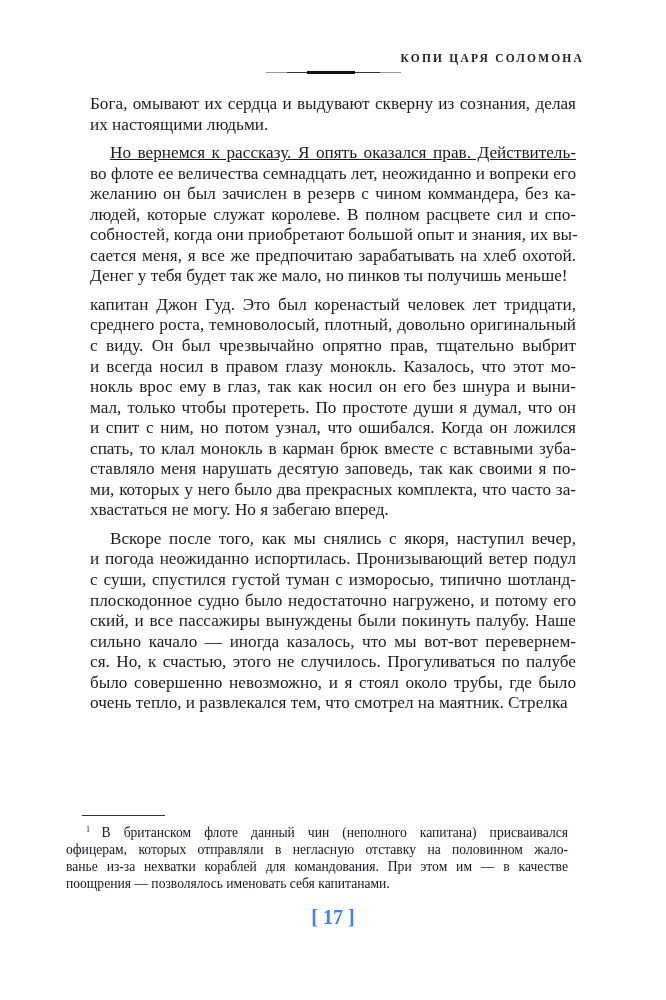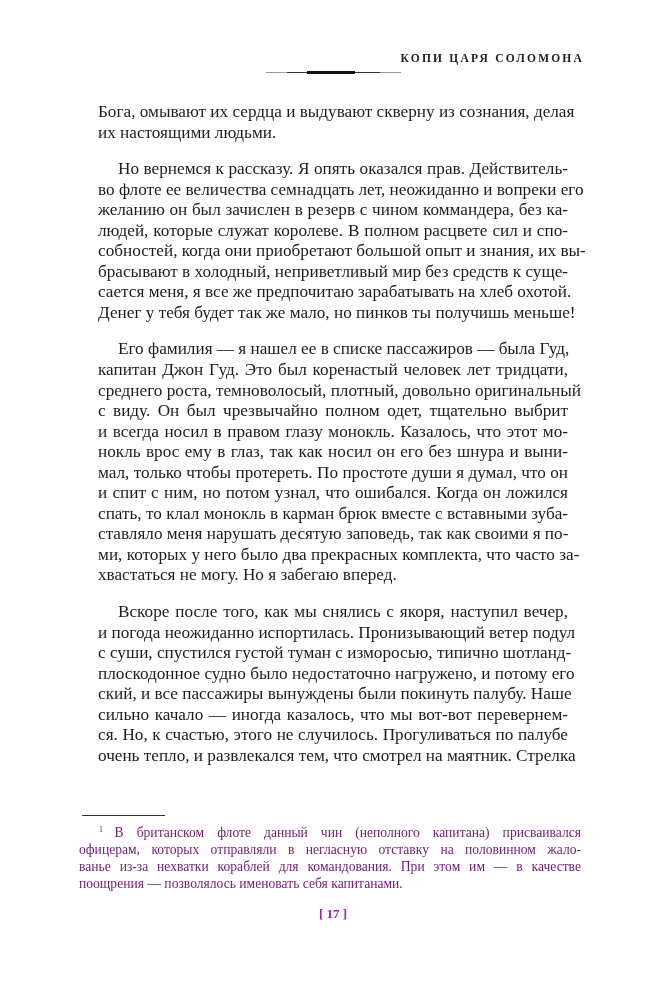--- a/index.html
+++ b/index.html
@@ -17,88 +17,87 @@
   .head-rule { position: absolute; top: 71px; left: 266px; width: 135px; height: 3px; }
   .head-rule .thin { position: absolute; top: 1px; left: 0; width: 135px; height: 1px; background: #9a9a9a; }
   .head-rule .mid { position: absolute; top: 1px; left: 21px; width: 93px; height: 1px; background: #333; }
   .head-rule .thick { position: absolute; top: 0; left: 41px; width: 48px; height: 3px; background: #111; }
 
   .body-text {
     position: absolute; top: 86px; left: 82px; width: 502px;
     font-size: 17.2px; line-height: 20.55px;
     text-align: justify; hyphens: manual;
   }
-  .body-text p { margin: 16px; text-indent: 0; }
+  .body-text p { margin: 8px; text-indent: 0; }
   .body-text p.indent { text-indent: 20px; }
   .body-text p .line { display: block; text-align: justify; text-align-last: justify; white-space: nowrap; }
   .body-text p .line.last { text-align-last: left; }
   sup { font-size: 9px; line-height: 0; vertical-align: 6px; }
 
   .fn-rule { position: absolute; top: 815px; left: 82px; width: 83px; height: 1px; background: #333; }
   .footnote {
-    position: absolute; top: 824px; left: 79px; width: 502px;
-    font-size: 13.6px; line-height: 17px; color: #701a75;
+    position: absolute; top: 824px; left: 66px; width: 502px;
+    font-size: 13.6px; line-height: 17px; color: #0f172a;
   }
   .footnote .line { display: block; text-align: justify; text-align-last: justify; white-space: nowrap; }
   .footnote .line.first { padding-left: 20px; }
   .footnote .line.last { text-align-last: left; }
   .footnote sup { font-size: 8px; vertical-align: 5px; }
 
   .page-number {
     position: absolute; top: 906px; left: 0; width: 666px; text-align: center;
-    font-size: 13px; font-weight: bold; color: #a21caf;
+    font-size: 20px; font-weight: bold; color: #3b82f6;
   }
 </style>
 </head>
 <body>
 
 <div class="running-head">КОПИ ЦАРЯ СОЛОМОНА</div>
 <div class="head-rule">
   <div class="thin"></div>
   <div class="mid"></div>
   <div class="thick"></div>
 </div>
 
 <div class="body-text" id="body-text">
     <p class="">
       <span class="line">Бога, омывают их сердца и выдувают скверну из сознания, делая</span>
       <span class="line last">их настоящими людьми.</span>
     </p>
     <p class="indent" style="text-indent: 0px;">
-      <span class="line" style="padding-left: 20px;">Но вернемся к рассказу. Я опять оказался прав. Действитель-</span>
+      <span class="line" style="padding-left: 20px; text-decoration: underline;">Но вернемся к рассказу. Я опять оказался прав. Действитель-</span>
       <span class="line">во флоте ее величества семнадцать лет, неожиданно и вопреки его</span>
       <span class="line">желанию он был зачислен в резерв с чином коммандера, без ка-</span>
       <span class="line">людей, которые служат королеве. В полном расцвете сил и спо-</span>
       <span class="line">собностей, когда они приобретают большой опыт и знания, их вы-</span>
-      <span class="line">брасывают в холодный, неприветливый мир без средств к суще-</span>
       <span class="line">сается меня, я все же предпочитаю зарабатывать на хлеб охотой.</span>
       <span class="line last">Денег у тебя будет так же мало, но пинков ты получишь меньше!</span>
     </p>
     <p class="indent" style="text-indent: 0px;">
-      <span class="line" style="padding-left: 20px;">Его фамилия — я нашел ее в списке пассажиров — была Гуд,</span>
       <span class="line">капитан Джон Гуд. Это был коренастый человек лет тридцати,</span>
       <span class="line">среднего роста, темноволосый, плотный, довольно оригинальный</span>
-      <span class="line">с виду. Он был чрезвычайно полном одет, тщательно выбрит</span>
+      <span class="line">с виду. Он был чрезвычайно опрятно прав, тщательно выбрит</span>
       <span class="line">и всегда носил в правом глазу монокль. Казалось, что этот мо-</span>
       <span class="line">нокль врос ему в глаз, так как носил он его без шнура и выни-</span>
       <span class="line">мал, только чтобы протереть. По простоте души я думал, что он</span>
       <span class="line">и спит с ним, но потом узнал, что ошибался. Когда он ложился</span>
       <span class="line">спать, то клал монокль в карман брюк вместе с вставными зуба-</span>
       <span class="line">ставляло меня нарушать десятую заповедь, так как своими я по-</span>
       <span class="line">ми, которых у него было два прекрасных комплекта, что часто за-</span>
       <span class="line last">хвастаться не могу. Но я забегаю вперед.</span>
     </p>
     <p class="indent" style="text-indent: 0px;">
       <span class="line" style="padding-left: 20px;">Вскоре после того, как мы снялись с якоря, наступил вечер,</span>
       <span class="line">и погода неожиданно испортилась. Пронизывающий ветер подул</span>
       <span class="line">с суши, спустился густой туман с изморосью, типично шотланд-</span>
       <span class="line">плоскодонное судно было недостаточно нагружено, и потому его</span>
       <span class="line">ский, и все пассажиры вынуждены были покинуть палубу. Наше</span>
       <span class="line">сильно качало — иногда казалось, что мы вот-вот перевернем-</span>
       <span class="line">ся. Но, к счастью, этого не случилось. Прогуливаться по палубе</span>
+      <span class="line">было совершенно невозможно, и я стоял около трубы, где было</span>
       <span class="line last">очень тепло, и развлекался тем, что смотрел на маятник. Стрелка</span>
     </p>
   </div>
 
 <div class="fn-rule"></div>
 <div class="footnote" id="footnote">
     <span class="line first"><sup>1 </sup>В британском флоте данный чин (неполного капитана) присваивался</span>
     <span class="line">офицерам, которых отправляли в негласную отставку на половинном жало-</span>
     <span class="line">ванье из-за нехватки кораблей для командования. При этом им — в качестве</span>
     <span class="line last">поощрения — позволялось именовать себя капитанами.</span>

